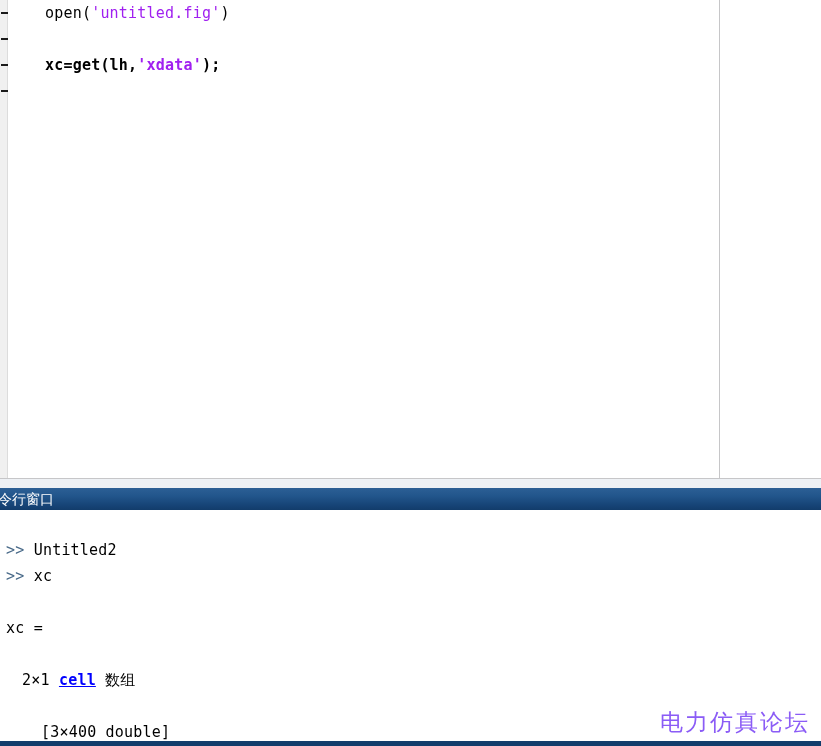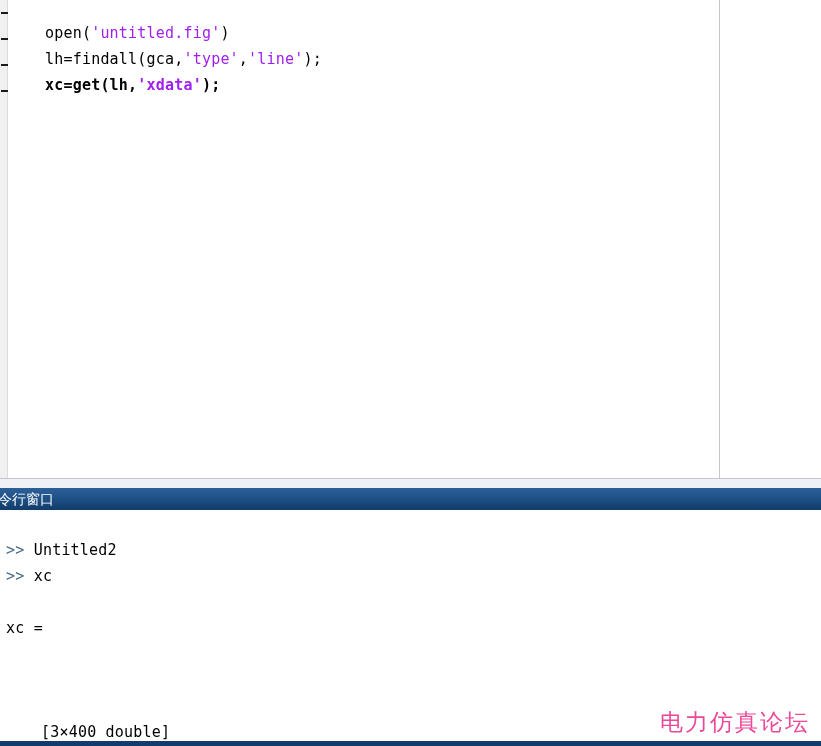--- a/index.html
+++ b/index.html
@@ -54,21 +54,20 @@
   }
 
   
   #code-area {
     position: absolute;
     left: 9px; top: 0;
     width: 710px;
     height: 478px;
     padding: 4px;
     box-sizing: border-box;
-    margin-top: 20px;
   }
   .code-line {
     position: absolute;
     left: 36px;
     height: 26px;
     line-height: 26px;
     font-size: 15px;
     color: #000000;
     white-space: pre;
     letter-spacing: 0.2px;
@@ -162,59 +161,59 @@
     background: #123c6b;
   }
 
   
   #watermark {
     position: absolute;
     left: 660px;
     top: 707px;
     font-family: "DejaVu Sans", "Liberation Sans", sans-serif;
     font-size: 23px;
-    color: #ec4899;
+    color: #8b5cf6;
     letter-spacing: 2px;
     white-space: nowrap;
     user-select: none;
   }
 </style>
 </head>
 <body>
 
 <div id="editor-pane">
 
   <div id="editor-gutter">
       <div class="fold-dash" style="top: 12px;"></div>
       <div class="fold-dash" style="top: 38px;"></div>
       <div class="fold-dash" style="top: 64px;"></div>
       <div class="fold-dash" style="top: 90px;"></div>
     </div>
 
   <div id="code-area">
       <div class="code-line" style="top: 0px;"><span>open(</span><span class="str">'untitled.fig'</span><span>)</span></div>
-      <div class="code-line" style="top: 26px;"><span>lh=findall(gca,</span><span class="str">'type'</span><span>,</span><span class="str">'line'</span><span>);</span></div>
       <div class="code-line" style="top: 52px; font-weight: bold;"><span>xc=get(lh,</span><span class="str">'xdata'</span><span>);</span></div>
     </div>
 
   <div id="editor-vertical-divider"></div>
 
   <div id="editor-bottom-border"></div>
   <div id="editor-bottom-gap"></div>
 </div>
 
 <div id="command-window">
 
   <div id="cmd-titlebar">
     <span id="cmd-title-text" class="cjk">命令行窗口</span>
   </div>
 
   <div id="cmd-body">
       <div class="cmd-line" style="top: 27px; left: 6px;"><span class="prompt">&gt;&gt;</span><span> Untitled2</span></div>
       <div class="cmd-line" style="top: 53px; left: 6px;"><span class="prompt">&gt;&gt;</span><span> xc</span></div>
       <div class="cmd-line" style="top: 105px; left: 6px;"><span>xc =</span></div>
+      <div class="cmd-line" style="top: 157px; left: 22px;"><span>2×1 </span><span class="link-cell">cell</span><span> </span><span class="cjk">数组</span></div>
       <div class="cmd-line" style="top: 209px; left: 41px;"><span>[3×400 double]</span></div>
     </div>
 </div>
 
 <div id="watermark" class="cjk">电力仿真论坛</div>
 
 <div id="bottom-strip"></div>
 
 </body></html>

